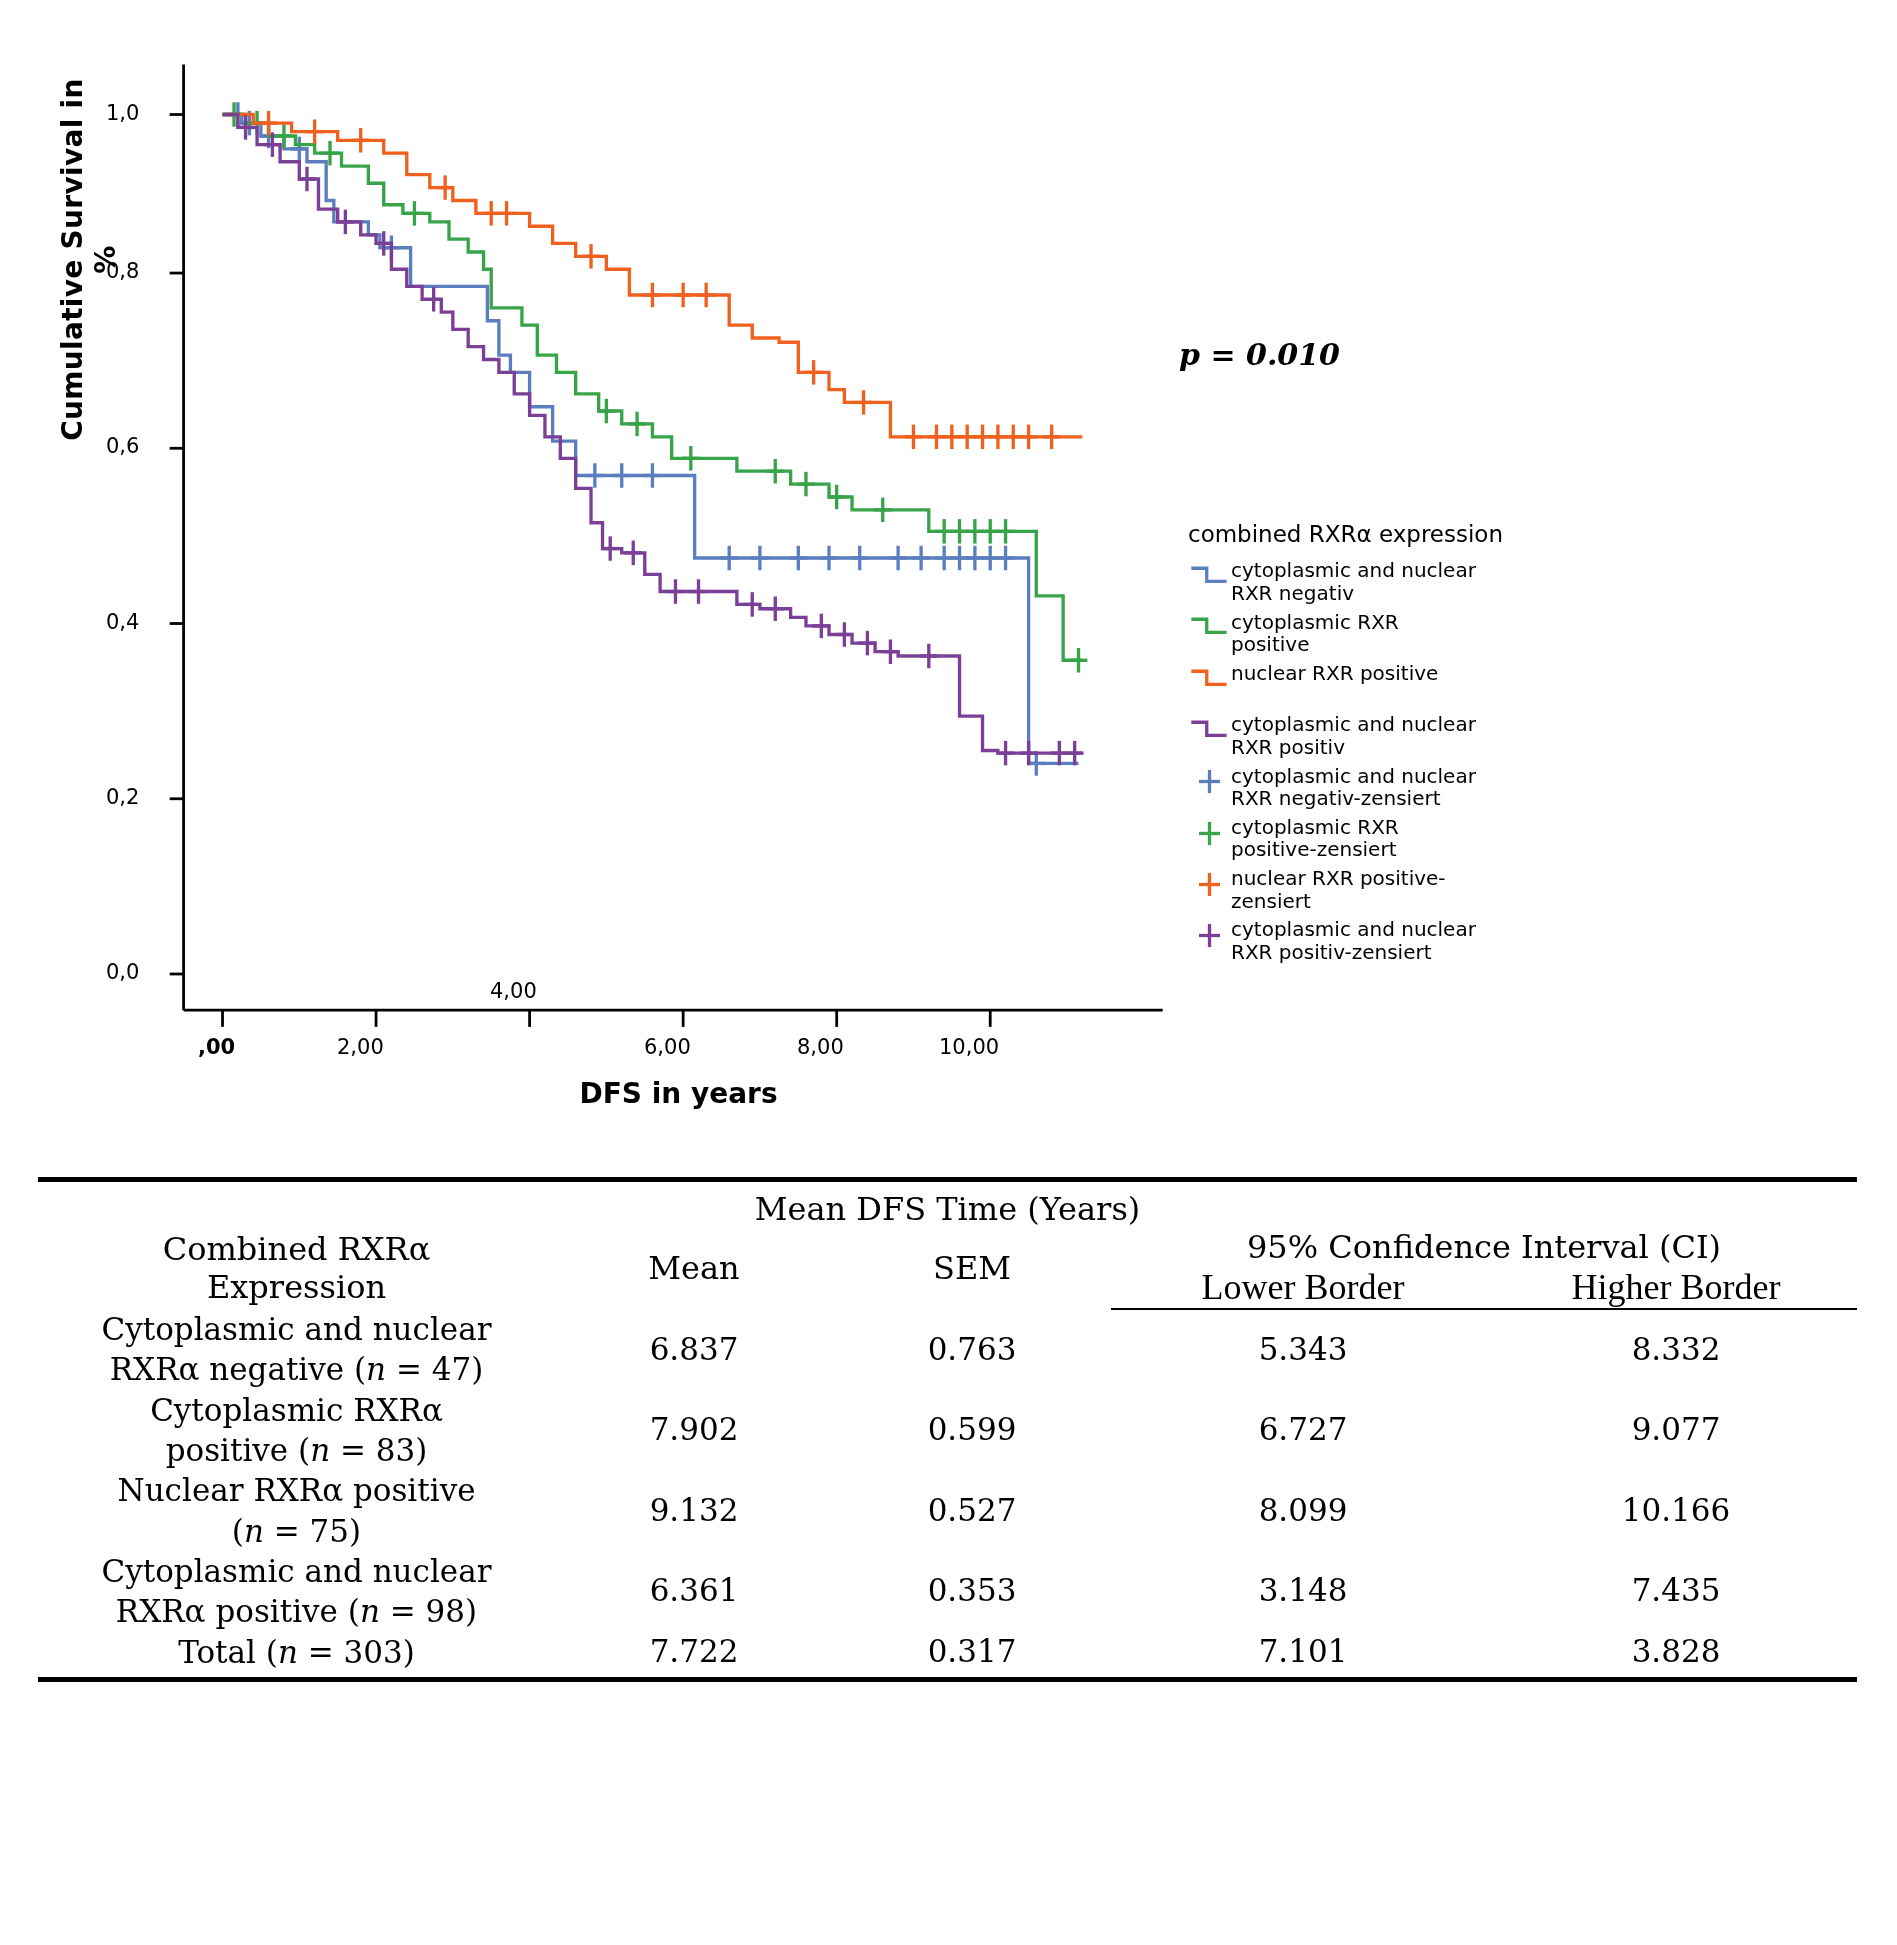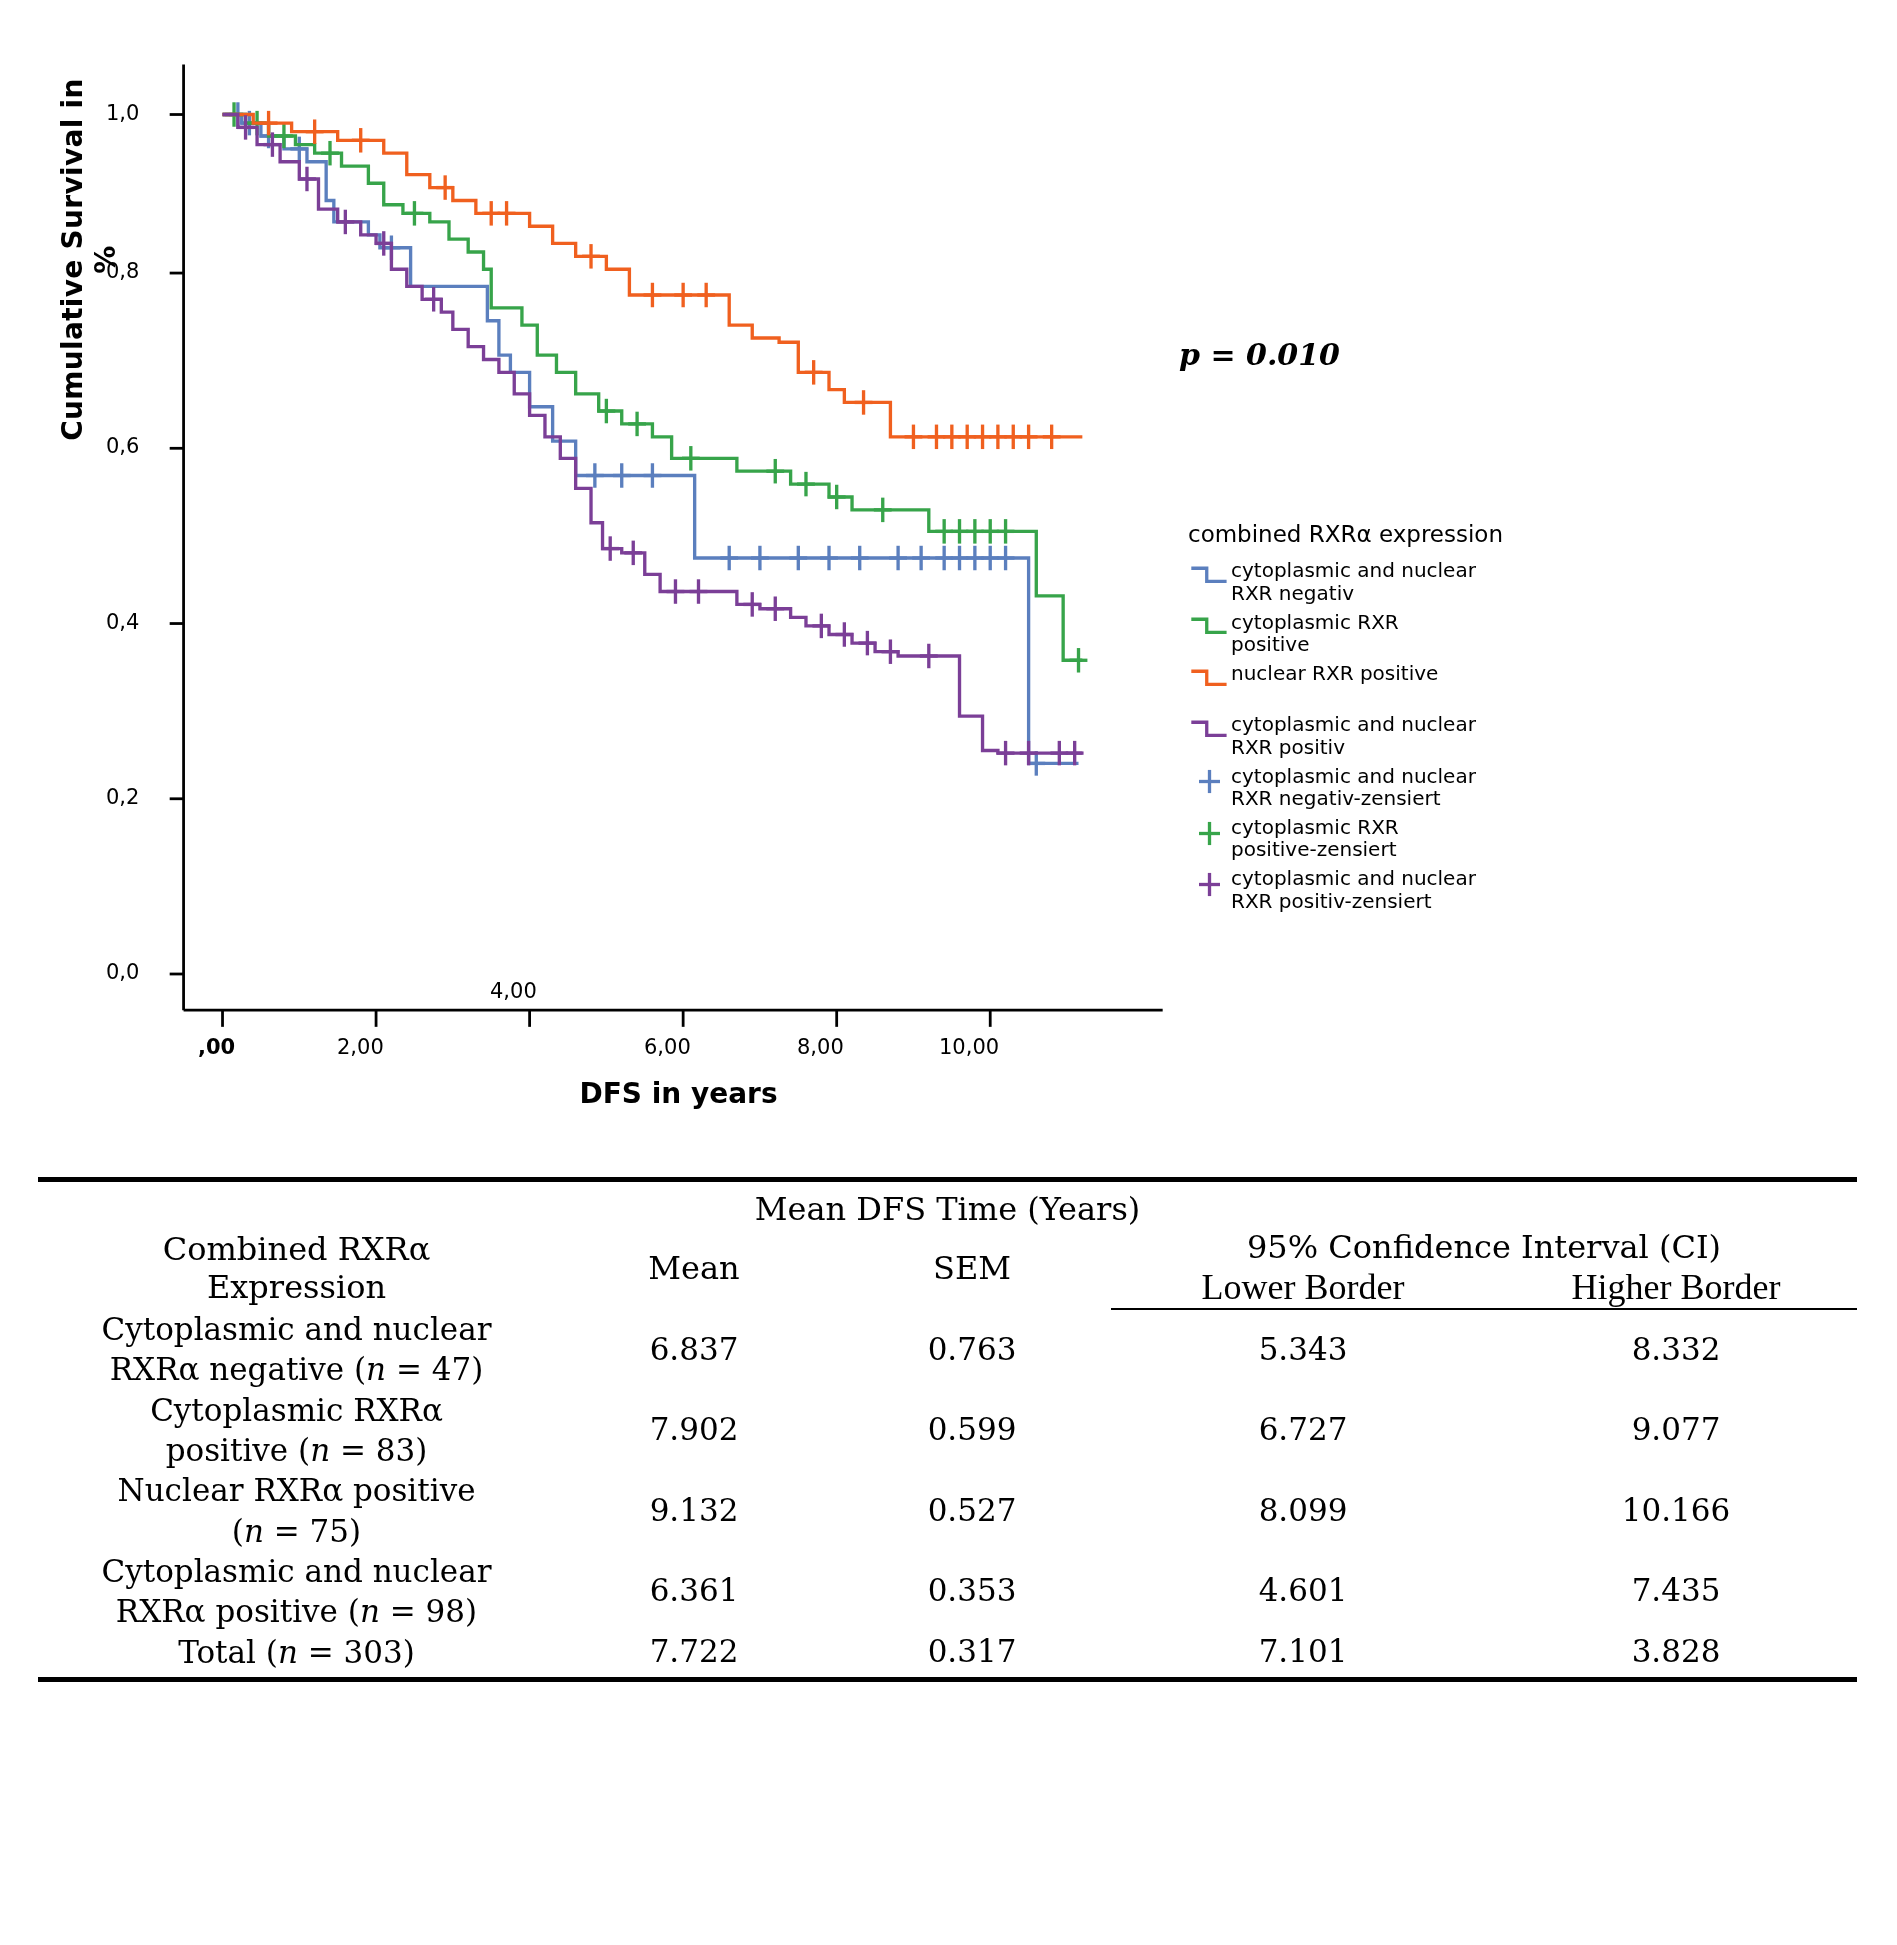--- a/index.html
+++ b/index.html
@@ -427,20 +427,28 @@
           <div class="legend-item">
             <div class="legend-key"><svg width="43" height="39" viewBox="0 0 78 70">
                 <line x1="39" y1="14" x2="39" y2="56" stroke="#37a44a" stroke-width="6"></line>
                 <line x1="20" y1="35" x2="58" y2="35" stroke="#37a44a" stroke-width="6"></line>
               </svg></div>
             <div class="legend-text">cytoplasmic RXR
 positive-zensiert</div>
           </div>
           <div class="legend-item">
             <div class="legend-key"><svg width="43" height="39" viewBox="0 0 78 70">
+                <line x1="39" y1="14" x2="39" y2="56" stroke="#f0601f" stroke-width="6"></line>
+                <line x1="20" y1="35" x2="58" y2="35" stroke="#f0601f" stroke-width="6"></line>
+              </svg></div>
+            <div class="legend-text">nuclear RXR positive-
+zensiert</div>
+          </div>
+          <div class="legend-item">
+            <div class="legend-key"><svg width="43" height="39" viewBox="0 0 78 70">
                 <line x1="39" y1="14" x2="39" y2="56" stroke="#7b3f97" stroke-width="6"></line>
                 <line x1="20" y1="35" x2="58" y2="35" stroke="#7b3f97" stroke-width="6"></line>
               </svg></div>
             <div class="legend-text">cytoplasmic and nuclear
 RXR positiv-zensiert</div>
           </div>
         </div>
     </div>
   </div>
 
@@ -494,21 +502,21 @@
             <td class="body-label">Nuclear RXRα positive<br>(<i class="it">n</i> = 75)</td>
             <td class="body-cell">9.132</td>
             <td class="body-cell">0.527</td>
             <td class="body-cell">8.099</td>
             <td class="body-cell">10.166</td>
           </tr>
           <tr>
             <td class="body-label">Cytoplasmic and nuclear<br>RXRα positive (<i class="it">n</i> = 98)</td>
             <td class="body-cell">6.361</td>
             <td class="body-cell">0.353</td>
-            <td class="body-cell">4.601</td>
+            <td class="body-cell">3.148</td>
             <td class="body-cell">7.435</td>
           </tr>
           <tr>
             <td class="body-label">Total (<i class="it">n</i> = 303)</td>
             <td class="body-cell">7.722</td>
             <td class="body-cell">0.317</td>
             <td class="body-cell">7.101</td>
             <td class="body-cell">3.828</td>
           </tr>
         </tbody>

